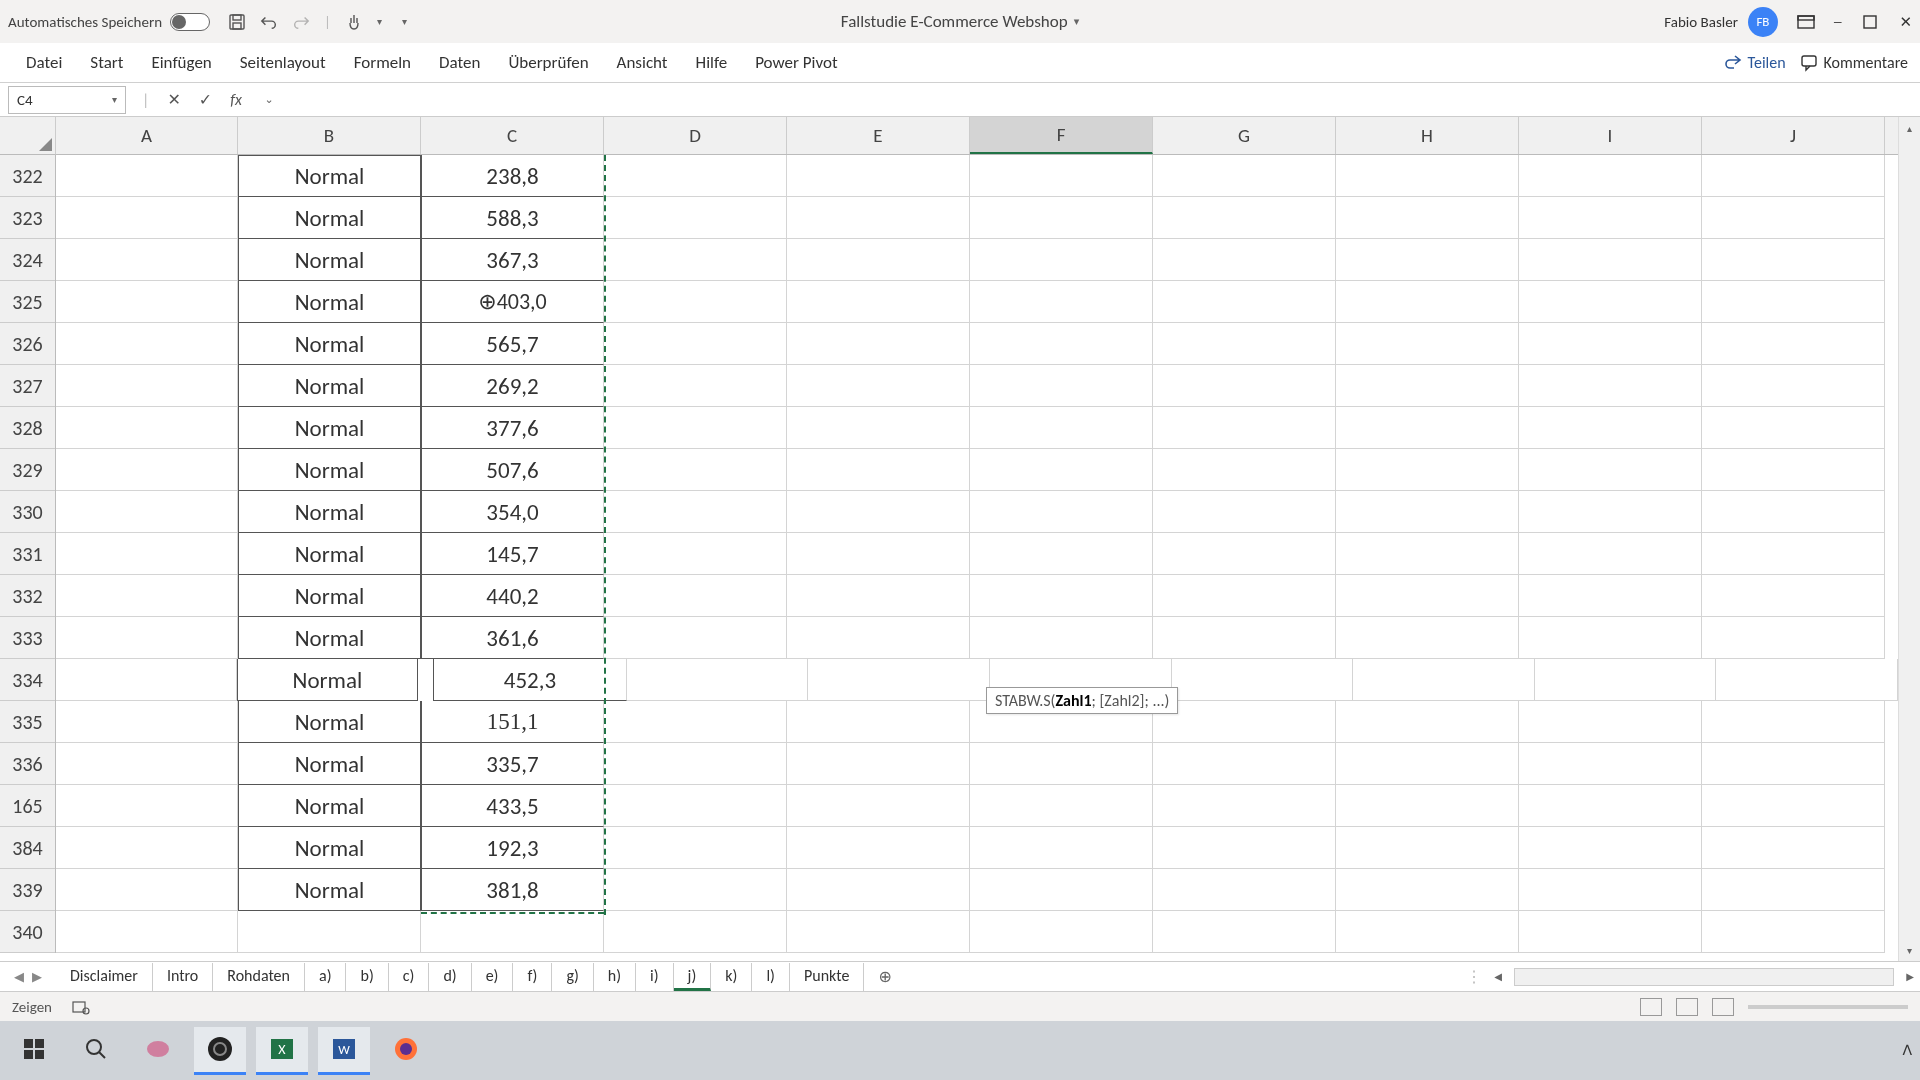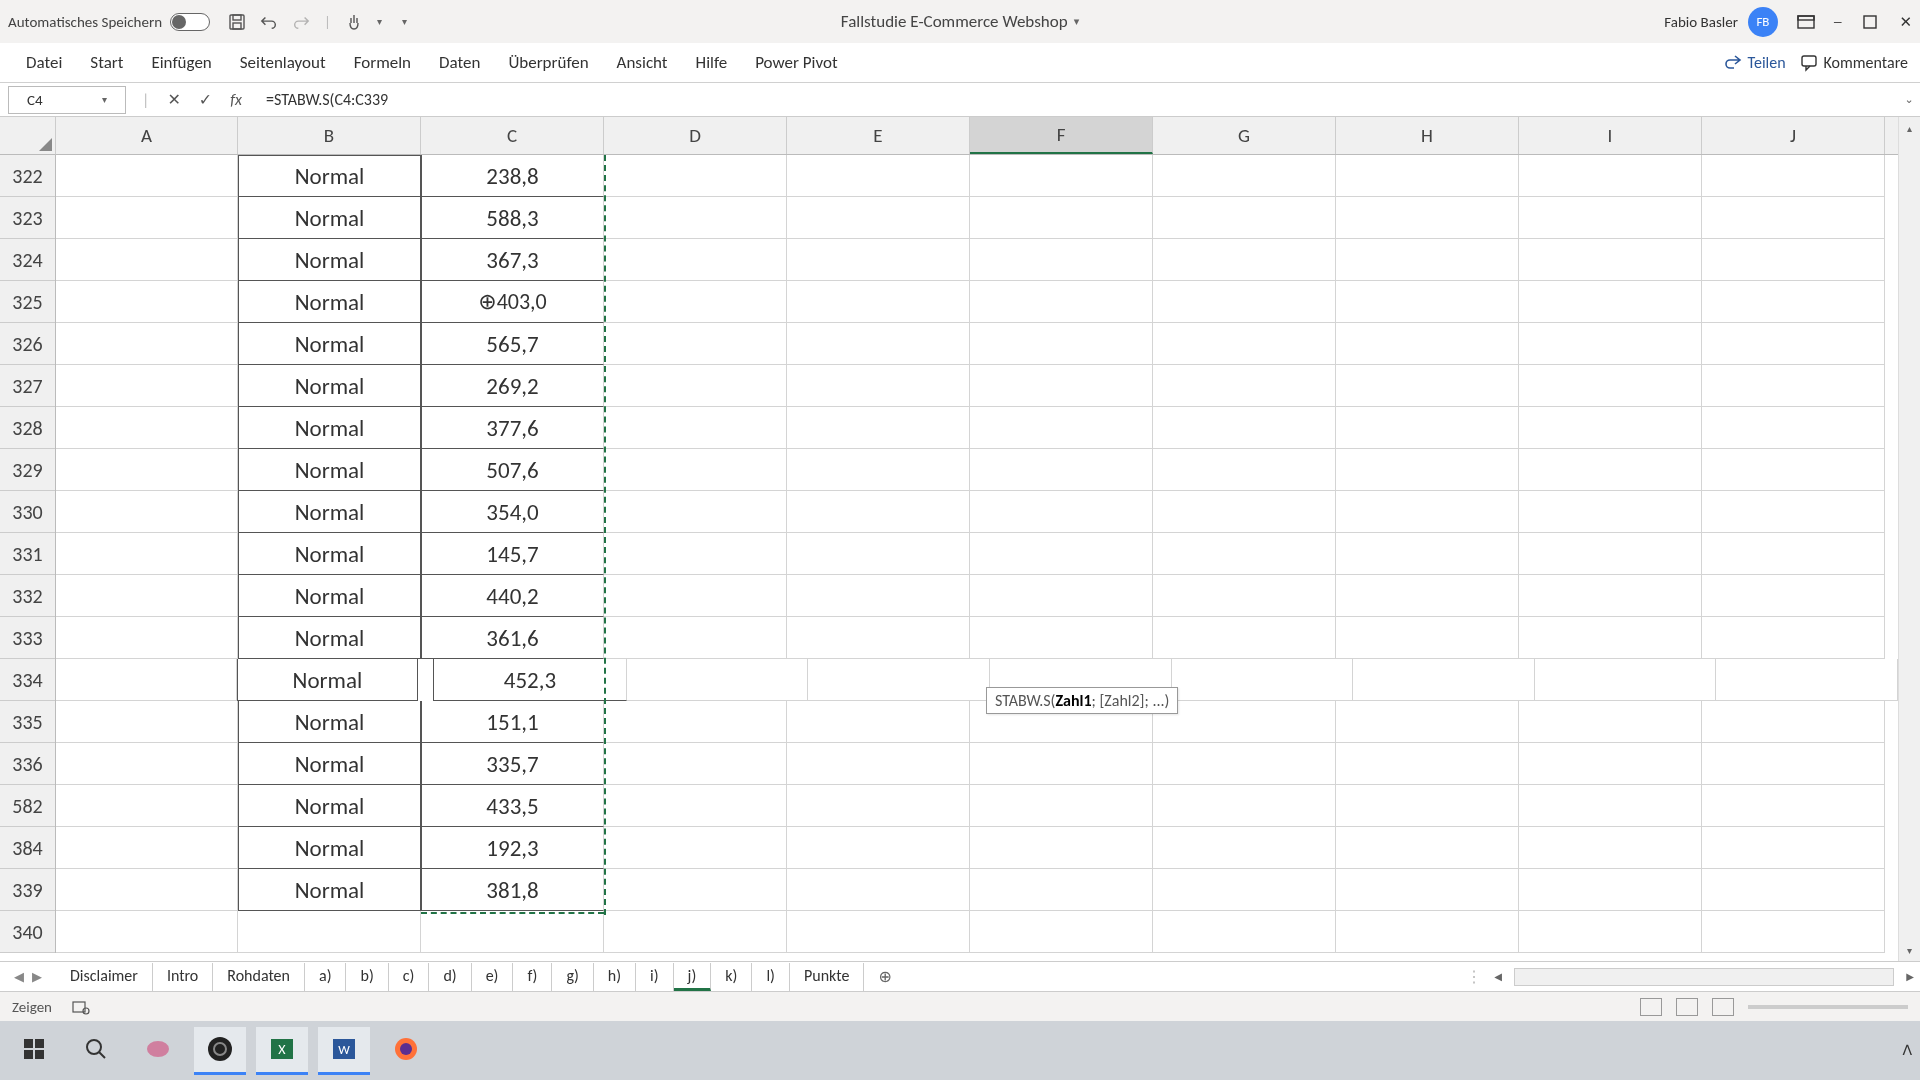--- a/index.html
+++ b/index.html
@@ -22,21 +22,21 @@
 
 
 .ribbon { height: 40px; background: #fff; border-bottom: 1px solid #d0d0d0; display: flex; align-items: center; padding: 0 12px; font-size: 17px; color: #333; }
 .ribbon-tab { padding: 8px 14px; cursor: pointer; }
 .ribbon-right { margin-left: auto; display: flex; gap: 14px; align-items: center; font-size: 16px; }
 .share-btn { display: flex; align-items: center; gap: 6px; color: #2b579a; }
 .comment-btn { display: flex; align-items: center; gap: 6px; color: #333; }
 
 
 .fbar { height: 34px; background: #fff; border-bottom: 1px solid #ccc; display: flex; align-items: center; }
-.namebox { width: 118px; height: 28px; border: 1px solid #bbb; margin-left: 8px; display: flex; align-items: center; padding: 0 18px; font-size: 15px; color: #333; justify-content: space-between; }
+.namebox { width: 118px; height: 28px; border: 1px solid #bbb; margin-left: 8px; display: flex; align-items: center; padding: 0 8px; font-size: 15px; color: #333; justify-content: space-between; }
 .namebox .dd { font-size: 10px; color: #666; }
 .fbtns { display: flex; gap: 18px; padding: 0 16px; align-items: center; color: #555; }
 .fx { font-style: italic; color: #555; }
 .formula-input { flex: 1; padding: 0 8px; font-size: 16px; color: #333; }
 .fbar-expand { width: 22px; color: #666; display: flex; align-items: center; justify-content: center; font-size: 11px; }
 
 
 .grid-area { position: relative; height: 844px; background: #fff; }
 .selectall { position: absolute; top: 0; left: 0; width: 56px; height: 38px; background: #f0f0f0; border-right: 1px solid #ccc; border-bottom: 1px solid #bbb; }
 .selectall::after { content:""; position:absolute; right:3px; bottom:3px; width:0; height:0; border-style:solid; border-width:0 0 13px 13px; border-color:transparent transparent #888 transparent; }
@@ -183,21 +183,20 @@
   <div class="namebox">
     <span>C4</span>
     <span class="dd">▾</span>
   </div>
   <div class="fbtns">
     <span style="color:#bbb">|</span>
     <span>✕</span>
     <span>✓</span>
     <span class="fx">fx</span>
   </div>
-  <div class="formula-input">=STABW.S(C4:C339</div>
   <div class="fbar-expand">⌄</div>
 </div>
 
 <div class="grid-area">
   <div class="selectall"></div>
   <div class="colhdrs" id="colhdrs">
       <div class="colhdr" style="width: 182px;">A</div>
       <div class="colhdr" style="width: 183px;">B</div>
       <div class="colhdr" style="width: 183px;">C</div>
       <div class="colhdr" style="width: 183px;">D</div>
@@ -217,21 +216,21 @@
       <div class="rowhdr">327</div>
       <div class="rowhdr">328</div>
       <div class="rowhdr">329</div>
       <div class="rowhdr">330</div>
       <div class="rowhdr">331</div>
       <div class="rowhdr">332</div>
       <div class="rowhdr">333</div>
       <div class="rowhdr">334</div>
       <div class="rowhdr">335</div>
       <div class="rowhdr">336</div>
-      <div class="rowhdr">582</div>
+      <div class="rowhdr">165</div>
       <div class="rowhdr">384</div>
       <div class="rowhdr">339</div>
       <div class="rowhdr">340</div>
     </div>
   <div class="cells" id="cells">
       <div class="row">
         <div class="cell" style="width: 182px;"></div>
         <div class="cell b" style="width: 183px; border-top: 1px solid rgb(85, 85, 85);">Normal</div>
         <div class="cell c" style="width: 183px;">238,8</div>
         <div class="cell" style="width: 183px;"></div>
@@ -384,21 +383,21 @@
         <div class="cell" style="width: 183px;"></div>
         <div class="cell" style="width: 183px;"></div>
         <div class="cell" style="width: 183px;"></div>
         <div class="cell" style="width: 183px;"></div>
         <div class="cell" style="width: 183px;"></div>
         <div class="cell" style="width: 183px;"></div>
       </div>
       <div class="row">
         <div class="cell" style="width: 182px;"></div>
         <div class="cell b" style="width: 183px;">Normal</div>
-        <div class="cell c" style="width: 183px;">151,1</div>
+        <div class="cell c" style="width: 183px; font-family: Liberation Serif, serif;">151,1</div>
         <div class="cell" style="width: 183px;"></div>
         <div class="cell" style="width: 183px;"></div>
         <div class="cell" style="width: 183px;"></div>
         <div class="cell" style="width: 183px;"></div>
         <div class="cell" style="width: 183px;"></div>
         <div class="cell" style="width: 183px;"></div>
         <div class="cell" style="width: 183px;"></div>
       </div>
       <div class="row">
         <div class="cell" style="width: 182px;"></div>

